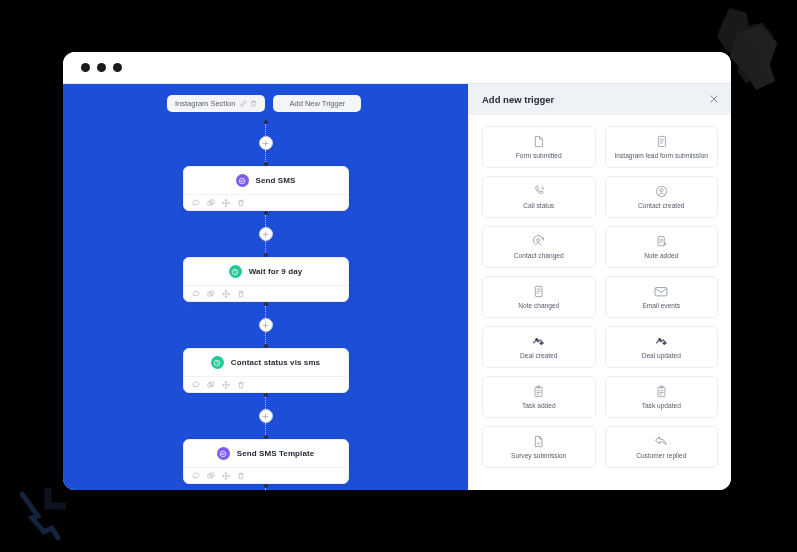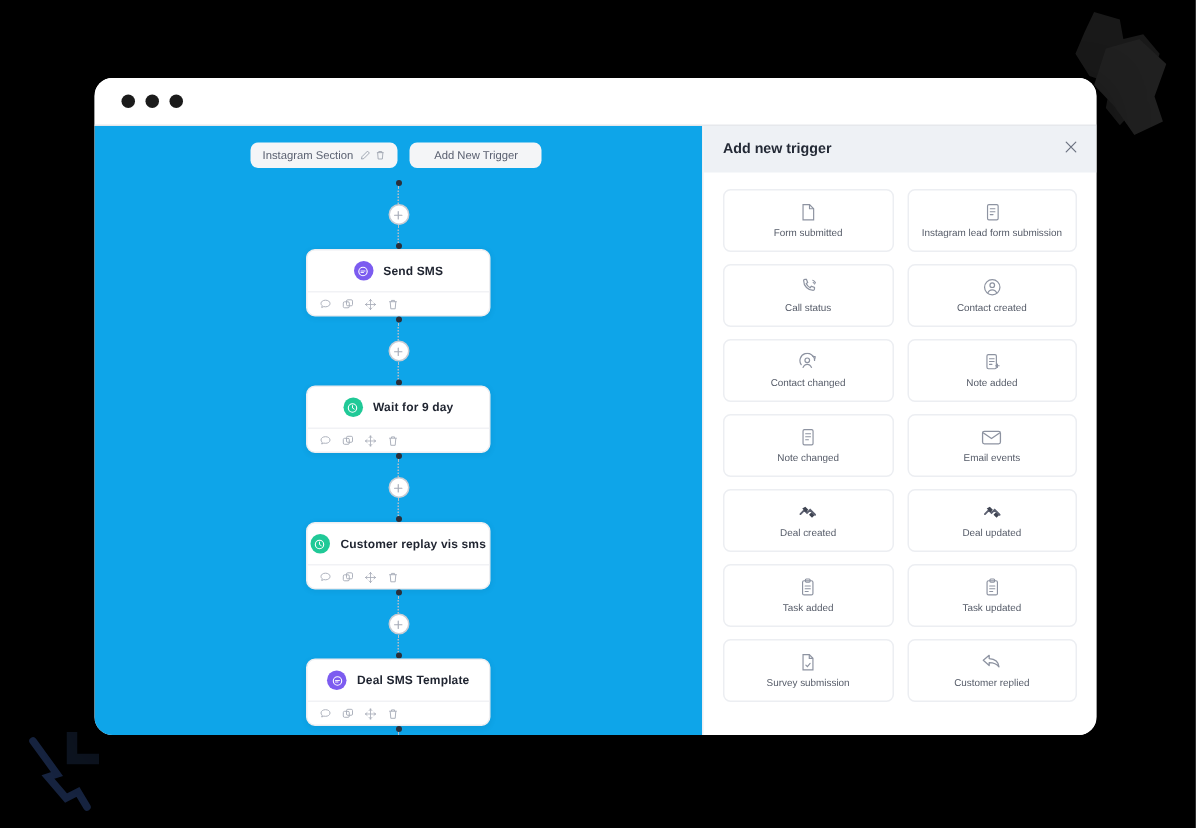--- a/index.html
+++ b/index.html
@@ -49,21 +49,21 @@
     gap: 7px;
   }
   .dot { width: 9px; height: 9px; border-radius: 50%; background: #1b1b1b; }
 
   .window-body { display: flex; height: calc(100% - 32px); }
 
   
   .canvas {
     position: relative;
     width: 405px;
-    background: #0ea5e9;
+    background: #1d4ed8;
     overflow: hidden;
   }
   .toolbar-row {
     position: absolute; top: 11px; left: 104px;
     display: flex; gap: 8px; align-items: center;
   }
   .chip {
     background: #f4f5f7;
     border-radius: 5px;
     height: 17px;
@@ -96,21 +96,21 @@
   .plus-circle {
     width: 14px; height: 14px; border-radius: 50%;
     border: 1px solid #c8ccd4; background: #fff;
     display: flex; align-items: center; justify-content: center;
     color: #9aa0ad; font-size: 10px; line-height: 1;
     cursor: pointer;
   }
   .plus-circle svg { display: block; }
 
   .node {
-    width: 123px;
+    width: 166px;
     background: #ffffff;
     border: 1px solid #edeef1;
     border-radius: 6px;
     box-shadow: 0 1px 4px rgba(20,25,40,0.07);
     overflow: hidden;
     cursor: pointer;
   }
   .node-head {
     display: flex; align-items: center; justify-content: center;
     gap: 7px;
@@ -327,21 +327,21 @@
           </div>
 
           <div class="node">
             <div class="node-head">
               <span class="node-ico" style="background:#20c997">
                 <svg width="8" height="8" viewBox="0 0 12 12">
                     <circle cx="6" cy="6" r="4.2" fill="none" stroke="#fff" stroke-width="1.1"></circle>
                     <path d="M6 3.6V6l1.7 1.1" stroke="#fff" stroke-width="1" stroke-linecap="round" fill="none"></path>
                   </svg>
               </span>
-              <span class="node-title">Customer replay vis sms</span>
+              <span class="node-title">Contact status vis sms</span>
             </div>
             <div class="node-actions">
               <span>
                   <svg width="8" height="8" viewBox="0 0 12 12">
                     <path d="M1.5 5c0-2 2-3.3 4.5-3.3S10.5 3 10.5 5 8.5 8.3 6 8.3c-.6 0-1.2-.08-1.7-.22L2.2 9l.5-1.8C1.9 6.6 1.5 5.85 1.5 5z" fill="none" stroke="#a9aeb9" stroke-width="0.95"></path>
                   </svg>
                 </span>
               <span>
                   <svg width="8" height="8" viewBox="0 0 12 12">
                     <rect x="1.3" y="3.3" width="6" height="6" rx="1.3" fill="none" stroke="#a9aeb9" stroke-width="0.95"></rect>
@@ -374,21 +374,21 @@
           </div>
 
           <div class="node">
             <div class="node-head">
               <span class="node-ico" style="background:#7c5cf0">
                 <svg width="8" height="8" viewBox="0 0 12 12">
                     <circle cx="6" cy="6" r="4.2" fill="none" stroke="#fff" stroke-width="1.1"></circle>
                     <path d="M4 5.5h4M4 7h2.5" stroke="#fff" stroke-width="0.9" stroke-linecap="round"></path>
                   </svg>
               </span>
-              <span class="node-title">Deal SMS Template</span>
+              <span class="node-title">Send SMS Template</span>
             </div>
             <div class="node-actions">
               <span>
                   <svg width="8" height="8" viewBox="0 0 12 12">
                     <path d="M1.5 5c0-2 2-3.3 4.5-3.3S10.5 3 10.5 5 8.5 8.3 6 8.3c-.6 0-1.2-.08-1.7-.22L2.2 9l.5-1.8C1.9 6.6 1.5 5.85 1.5 5z" fill="none" stroke="#a9aeb9" stroke-width="0.95"></path>
                   </svg>
                 </span>
               <span>
                   <svg width="8" height="8" viewBox="0 0 12 12">
                     <rect x="1.3" y="3.3" width="6" height="6" rx="1.3" fill="none" stroke="#a9aeb9" stroke-width="0.95"></rect>

